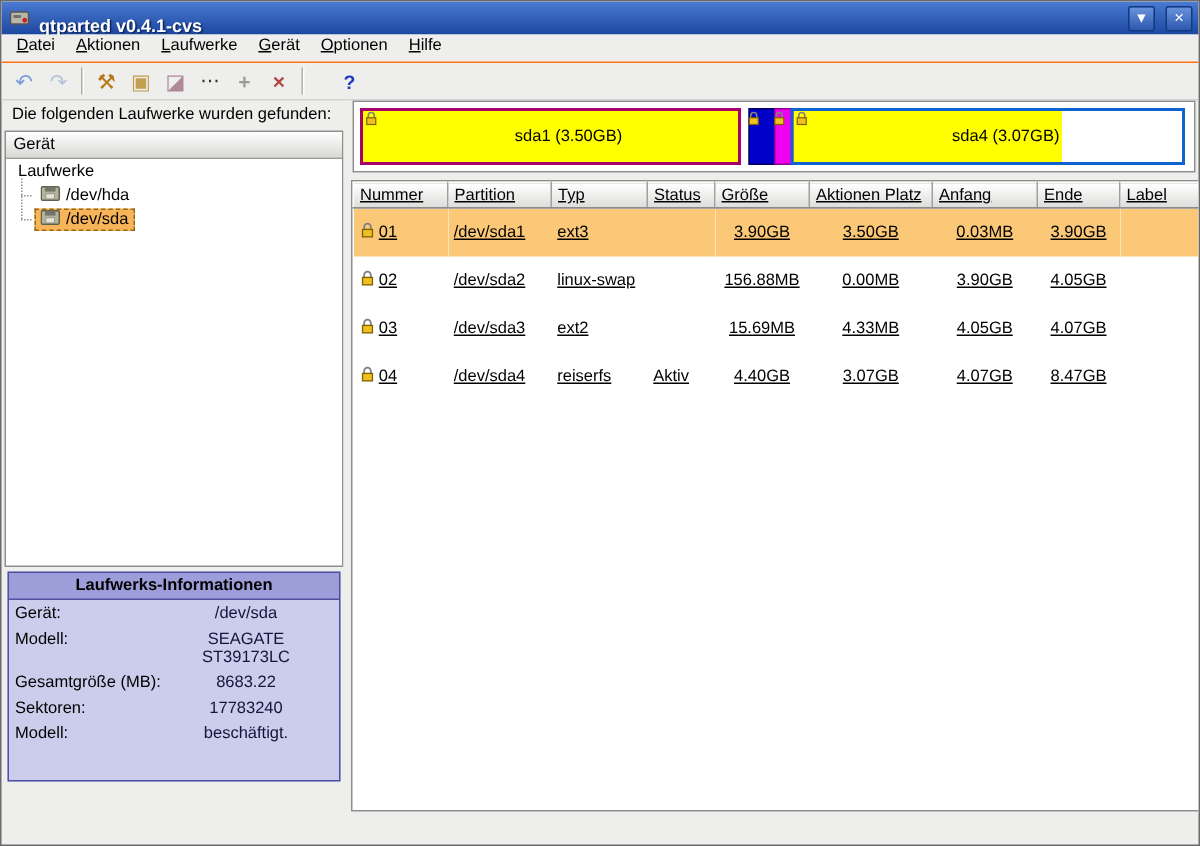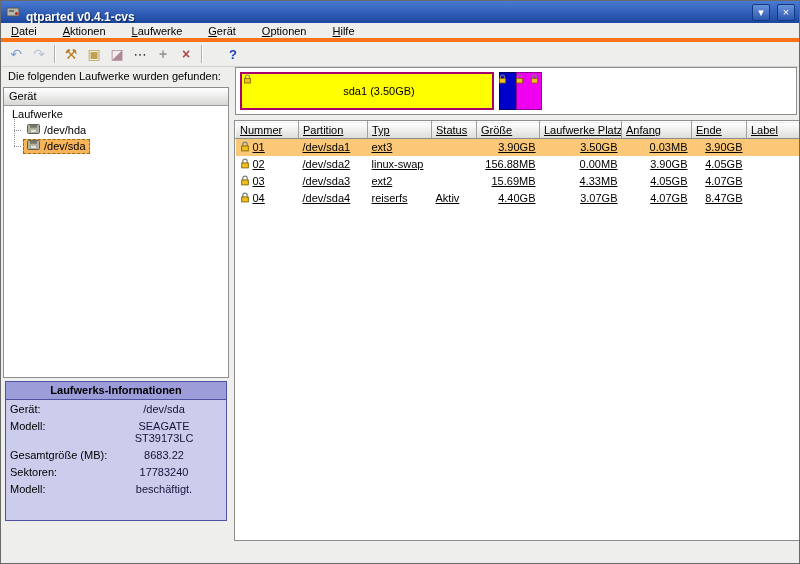--- a/index.html
+++ b/index.html
@@ -12,22 +12,22 @@
   
   .titlebar{position:absolute;top:0;left:0;right:0;height:22px;
     background:linear-gradient(#4a7ad2,#1c47a0);display:flex;align-items:center;
     padding:0 4px;gap:5px;}
   .sysicon{width:16px;height:16px;display:flex;align-items:center;justify-content:center;}
   .title-text{flex:1;color:#fff;font-weight:bold;font-size:12px;text-shadow:1px 1px 1px #0a2050;margin-top:10px;}
   .tb-btn{width:18px;height:17px;margin-left:2px;border:1px solid #123a80;border-radius:2px;
     background:linear-gradient(#6a92dc,#2c58ae);color:#fff;font-size:11px;line-height:15px;
     text-align:center;cursor:default;}
   
-  .menubar{position:absolute;top:22px;left:0;right:0;height:19px;display:flex;align-items:center;
-    padding:0 4px;gap:14px;background:#eeeeec;border-bottom:4px solid #f97316;}
+  .menubar{position:absolute;top:22px;left:0;right:0;height:19px;display:flex;align-items:flex-start;
+    padding:0 4px;gap:2px;background:#eeeeec;border-bottom:1px solid #f97316;}
   .menu-item{display:inline-block;padding:1px 6px;}
   .menu-item::first-letter{text-decoration:underline;}
   
   .toolbar{position:absolute;top:41px;left:0;right:0;height:25px;display:flex;align-items:center;
     padding:0 4px;gap:1px;background:#eeeeec;border-bottom:1px solid #d2d2d0;}
   .tool-btn{width:22px;height:22px;display:flex;align-items:center;justify-content:center;
     font-size:14px;border-radius:2px;}
   .tb-undo{color:#7a9cd8;}
   .tb-redo{color:#b4c2dc;}
   .tb-property{color:#b87818;}
@@ -75,23 +75,23 @@
     background:linear-gradient(90deg,#ffff00 0,#ffff00 69%,#ffffff 69%,#ffffff 100%);}
   .seg .seg-label{font-size:11px;}
   .plock{position:absolute;z-index:2;}
   .plock1{left:7px;top:6px;} .plock2{left:262px;top:6px;} .plock3{left:279px;top:6px;} .plock4{left:294px;top:6px;}
   
   .table-wrap{position:absolute;left:233px;top:119px;width:566px;height:421px;background:#fff;
     border:1px solid #8e8e8c;overflow:hidden;}
   table{border-collapse:collapse;table-layout:fixed;width:564px;text-decoration:underline;}
   th{height:17px;background:linear-gradient(#ffffff,#dcdcda);font-weight:normal;text-align:left;
     padding:0 4px;border:1px solid;border-color:#ffffff #a0a0a0 #8c8c8c #ffffff;white-space:nowrap;overflow:hidden;}
-  td{height:17px;padding:0 4px;white-space:nowrap;overflow:hidden;}
+  td{height:32px;padding:0 4px;white-space:nowrap;overflow:hidden;}
   td.num .numcell{display:flex;align-items:center;gap:3px;}
-  td.right{text-align:right;}
+  td.right{text-align:center;}
   tr.selected td{background:#fbc878;}
   
   .statusbar{position:absolute;left:0;right:0;bottom:0;height:23px;background:#eeeeec;
     border-top:1px solid #b4b4b2;display:flex;align-items:center;padding:0 3px;}
   .sb-item{font-weight:bold;padding:0 6px 0 3px;}
   .sb-sep{width:1px;height:15px;background:#9a9a98;box-shadow:1px 0 0 #fff;margin-right:5px;}
 </style>
 </head>
 <body>
 
@@ -200,20 +200,23 @@
   </div>
 
   <div class="splitter"></div>
 
   <div class="pmap">
     <div class="seg seg-sda1">
       <span class="seg-label">sda1 (3.50GB)</span>
     </div>
     <div class="seg seg-sda2"></div>
     <div class="seg seg-sda3"></div>
+    <div class="seg seg-sda4">
+      <span class="seg-label">sda4 (3.07GB)</span>
+    </div>
     <span class="plock plock1">
       <svg width="9" height="10" viewBox="0 0 9 10">
           <path d="M2.5 4.5 V3 a2 2 0 0 1 4 0 V4.5" fill="none" stroke="#808080" stroke-width="1.1"></path>
           <rect x="1.5" y="4.5" width="6" height="4.5" fill="#f0c020" stroke="#806000" stroke-width="0.8"></rect>
         </svg>
     </span>
     <span class="plock plock2">
       <svg width="9" height="10" viewBox="0 0 9 10">
           <path d="M2.5 4.5 V3 a2 2 0 0 1 4 0 V4.5" fill="none" stroke="#808080" stroke-width="1.1"></path>
           <rect x="1.5" y="4.5" width="6" height="4.5" fill="#f0c020" stroke="#806000" stroke-width="0.8"></rect>
@@ -246,21 +249,21 @@
           <col style="width:55px">
           <col style="width:53px">
       </colgroup>
       <thead>
         <tr>
           <th>Nummer</th>
           <th>Partition</th>
           <th>Typ</th>
           <th>Status</th>
           <th>Größe</th>
-          <th>Laufwerke Platz</th>
+          <th>Aktionen Platz</th>
           <th>Anfang</th>
           <th>Ende</th>
           <th>Label</th>
         </tr>
       </thead>
       <tbody>
         <tr class="selected">
           <td class="num">
               <div class="numcell">
                 <span><svg width="10" height="11" viewBox="0 0 9 10">

